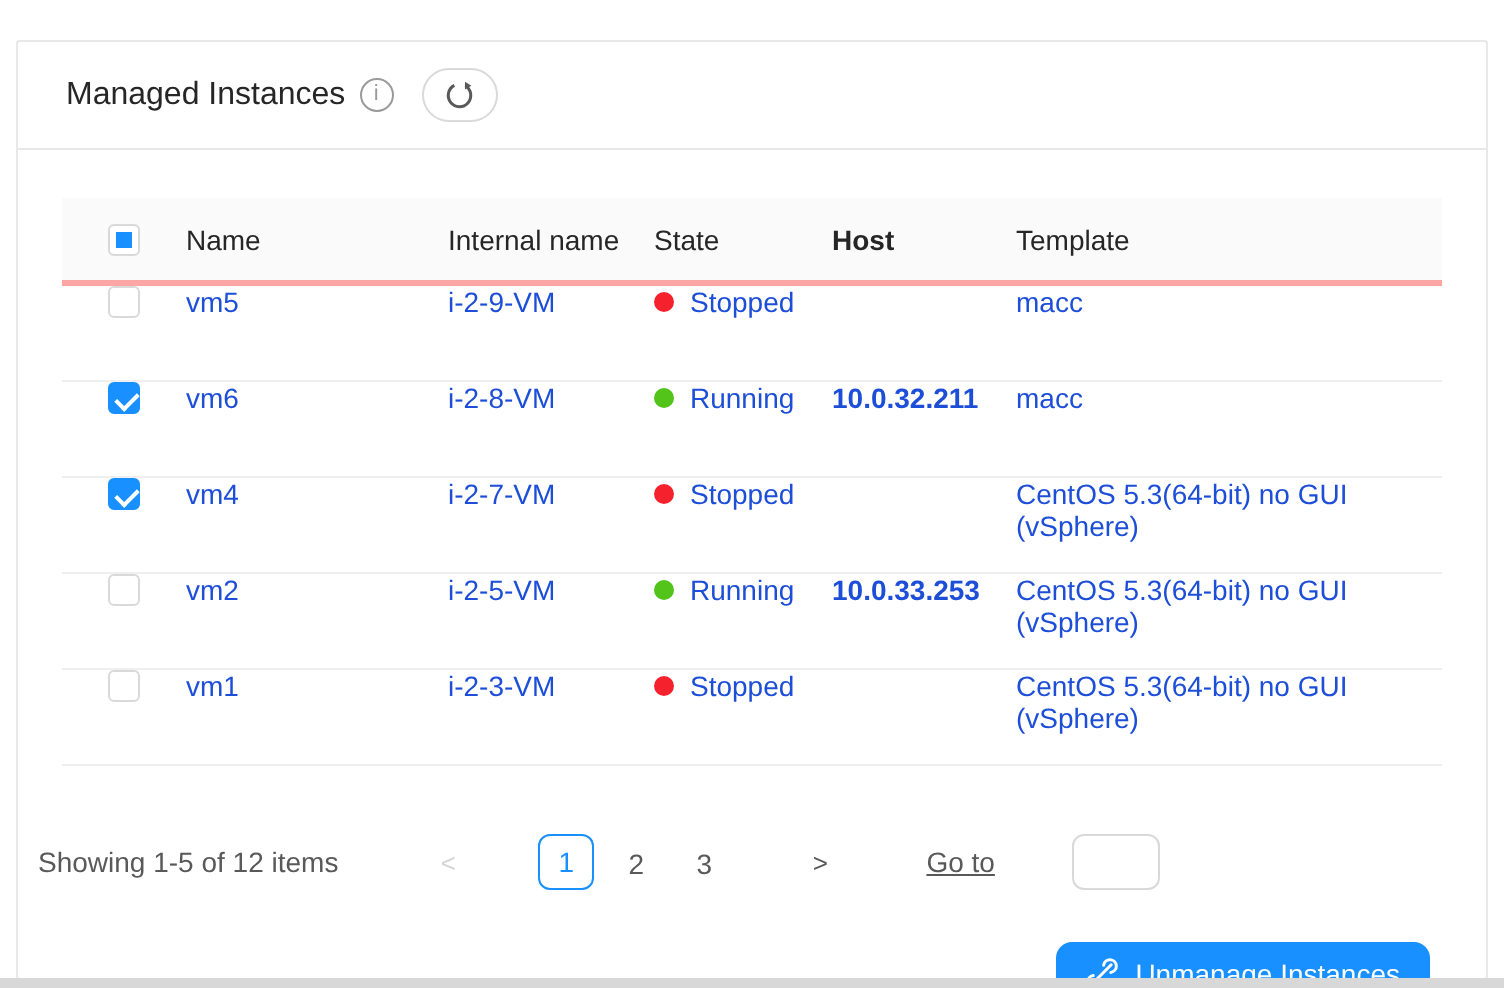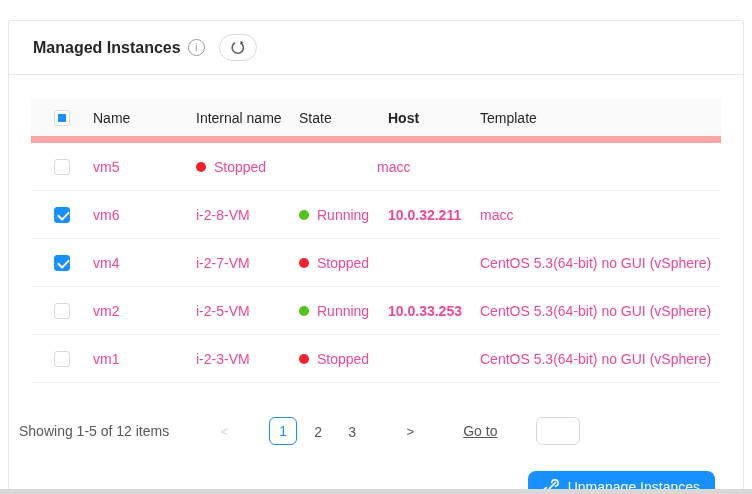--- a/index.html
+++ b/index.html
@@ -5,38 +5,38 @@
   * { box-sizing: border-box; margin: 0; padding: 0; }
   html, body { width: 752px; height: 494px; background: #fff; overflow: hidden;
     font-family: "Liberation Sans", sans-serif; }
   .stage { position: relative; width: 752px; height: 494px; background: #fff; }
 
   .card { position: absolute; left: 8px; top: 20px; width: 736px; height: 470px;
     background: #fff; border: 1px solid #e8e8e8; border-radius: 2px; }
 
   .card-header { height: 54px; display: flex; align-items: center;
     padding: 0 24px; border-bottom: 1px solid #e8e8e8; }
-  .card-title { font-size: 16px; color: #262626; font-weight: bold; }
+  .card-title { font-size: 16px; color: #262626; }
   .info-icon { width: 17px; height: 17px; border: 1.5px solid #9a9a9a; border-radius: 50%;
     color: #9a9a9a; font-size: 11px; line-height: 14px; text-align: center;
     margin-left: 7px; flex: 0 0 auto; }
   .refresh-btn { margin-left: 14px; width: 38px; height: 27px; background: #fff;
     border: 1px solid #d9d9d9; border-radius: 14px; display: flex; align-items: center;
     justify-content: center; cursor: pointer; padding: 0; }
 
   .card-body { padding: 24px 22px 0 22px; }
 
   .thead { display: flex; align-items: center; height: 44px; background: #fafafa;
-    border-bottom: 7px solid #fca5a5; font-size: 14px; font-weight: 500; color: #262626; }
-  .trow { display: flex; align-items: center; height: 48px;
-    border-bottom: 1px solid #efefef; font-size: 14px; color: #ec4899; }
+    border-bottom: 3px solid #fca5a5; font-size: 14px; font-weight: 500; color: #262626; }
+  .trow { display: flex; align-items: flex-start; height: 48px;
+    border-bottom: 1px solid #efefef; font-size: 14px; color: #1d4ed8; }
 
   .col-check { width: 62px; display: flex; justify-content: center; align-items: center; flex: 0 0 auto; }
   .col-name { width: 103px; flex: 0 0 auto; }
-  .col-internal { width: 103px; flex: 0 0 auto; }
+  .col-internal { width: 103px; flex: 0 0 auto; margin-left: 28px; }
   .col-state { width: 89px; flex: 0 0 auto; display: flex; align-items: center; gap: 8px; }
   .col-host { width: 92px; flex: 0 0 auto; font-weight: bold; }
   .col-template { flex: 1 1 auto; }
 
   .cb { position: relative; width: 16px; height: 16px; background: #fff;
     border: 1px solid #d9d9d9; border-radius: 3px; cursor: pointer; flex: 0 0 auto; }
   .cb.checked { background: #1890ff; border-color: #1890ff; }
   .cb.checked::after { content: ''; position: absolute; left: 4.5px; top: 1.5px;
     width: 5px; height: 9px; border-right: 2px solid #fff; border-bottom: 2px solid #fff;
     transform: rotate(45deg); }
@@ -99,20 +99,21 @@
         <div class="col-host">Host</div>
         <div class="col-template">Template</div>
       </div>
 
       <div id="table-body">
         <div class="trow">
           <div class="col-check">
             <span class="cb"></span>
           </div>
           <div class="col-name">vm5</div>
+          <div class="col-internal">i-2-9-VM</div>
           <div class="col-state">
             <span class="state-dot" style="background: rgb(245, 34, 45);"></span>
             <span>Stopped</span>
           </div>
           <div class="col-host"></div>
           <div class="col-template">macc</div>
         </div>
 
         <div class="trow">
           <div class="col-check">

